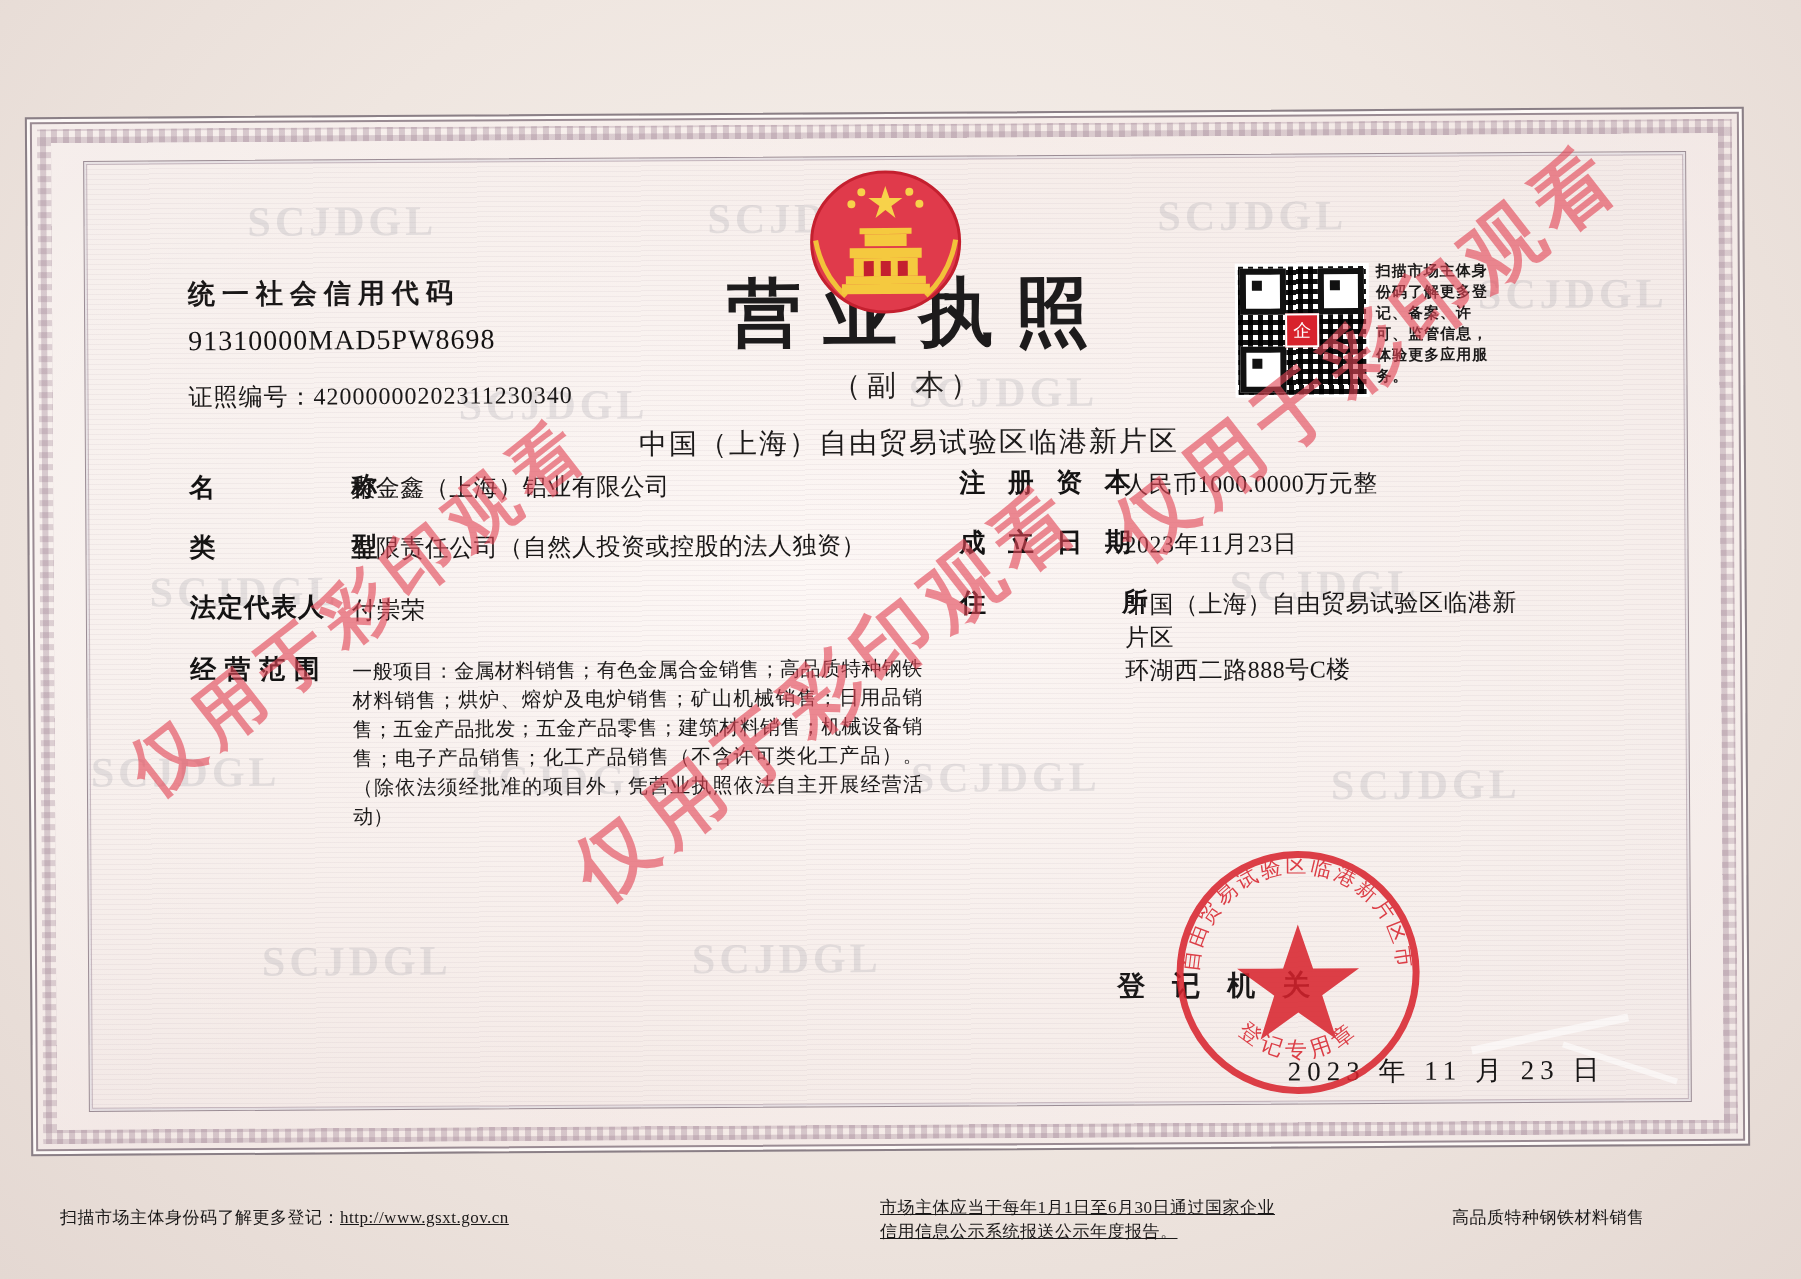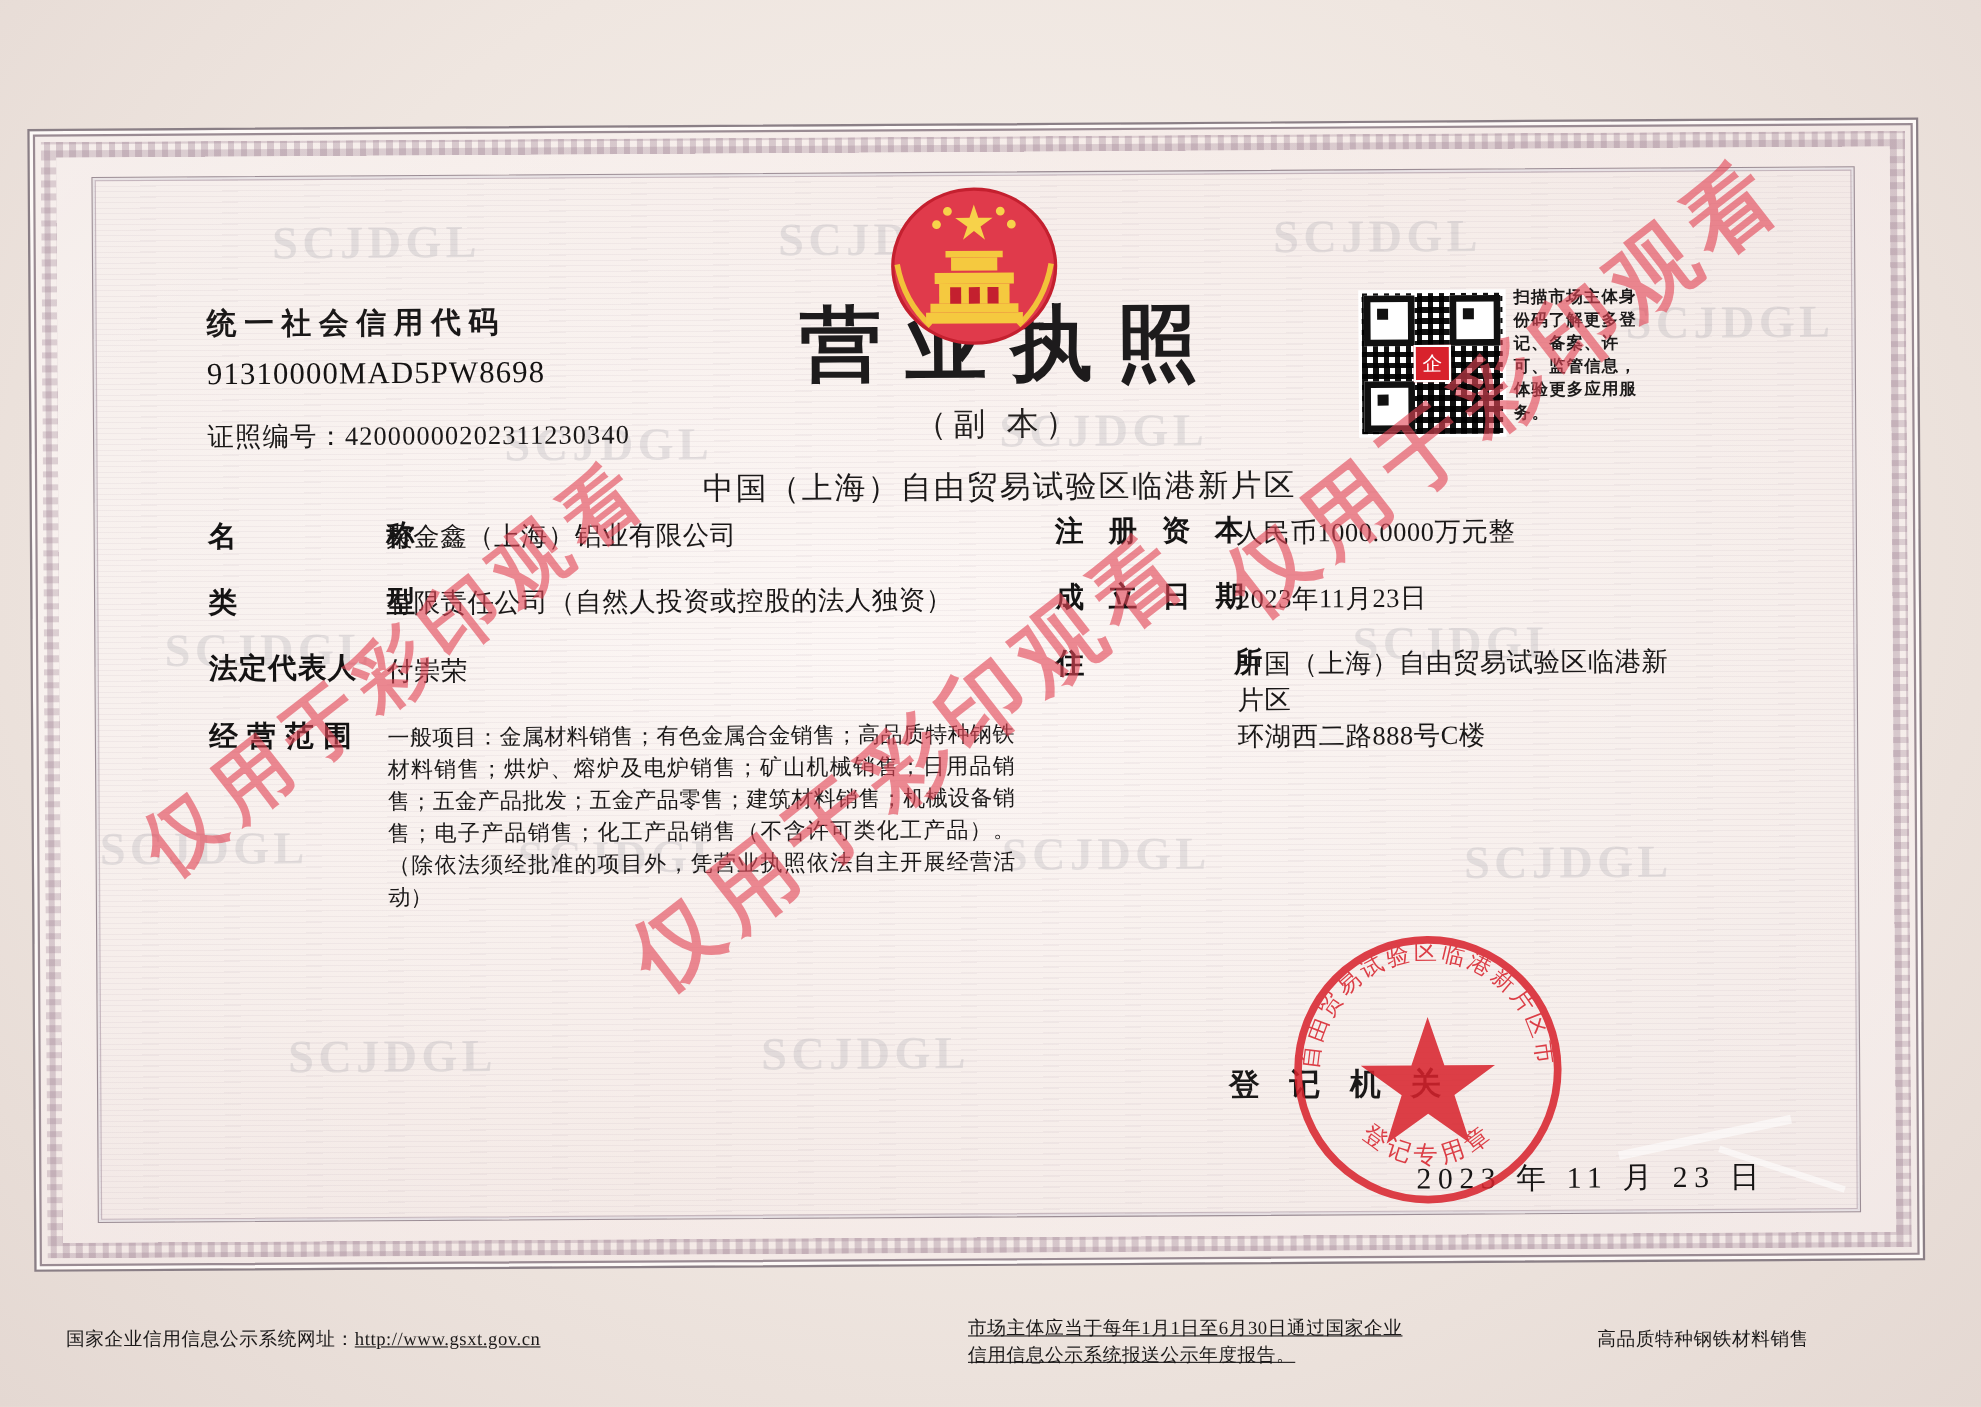--- a/index.html
+++ b/index.html
@@ -282,18 +282,18 @@
   </div>
 
   <div class="redwm" style="left:1060px;top:300px;">仅用于彩印观看</div>
   <div class="redwm" style="left:520px;top:640px;">仅用于彩印观看</div>
   <div class="redwm" style="left:80px;top:560px;font-size:70px;">仅用于彩印观看</div>
 
   <div class="scuff" style="left:1470px;top:1030px;width:160px;height:8px;transform:rotate(-12deg);"></div>
   <div class="scuff" style="left:1560px;top:1060px;width:120px;height:6px;transform:rotate(18deg);"></div>
 
   <div class="footer" style="left:60px;top:1206px;width:520px;">
-    <span>国家企业信用信息公示系统网址：</span><a href="#">http://www.gsxt.gov.cn</a>
+    <span>扫描市场主体身份码了解更多登记：</span><a href="#">http://www.gsxt.gov.cn</a>
   </div>
   <div class="footer" style="left:880px;top:1196px;width:400px;text-decoration:underline;">市场主体应当于每年1月1日至6月30日通过国家企业信用信息公示系统报送公示年度报告。</div>
   <div class="footer" style="left:1452px;top:1206px;width:320px;">高品质特种钢铁材料销售</div>
 
 </div>
 
 </body></html>

